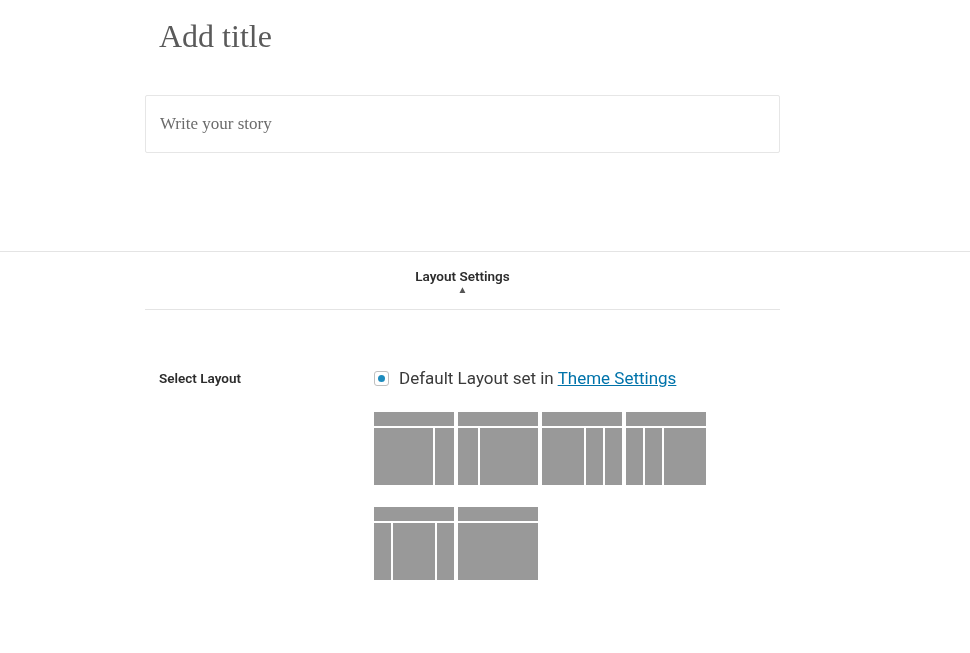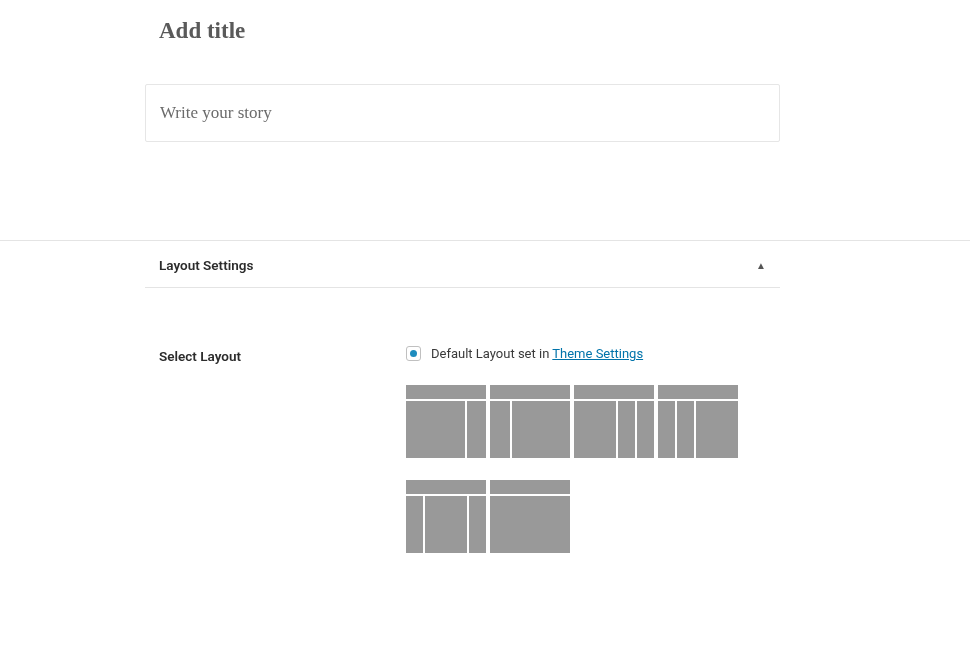--- a/index.html
+++ b/index.html
@@ -14,22 +14,22 @@
       width: 970px;
       height: 653px;
       overflow: hidden;
     }
     .editor-area {
       padding: 0 0 40px 145px;
       width: 780px;
     }
     .title-input {
       font-family: Georgia, "Times New Roman", serif;
-      font-size: 23px;
-      font-weight: bold;
+      font-size: 32px;
+      font-weight: normal;
       color: #15803d;
       border: none;
       outline: none;
       width: 100%;
       padding: 18px 14px 20px 14px;
       background: transparent;
     }
     .title-input::placeholder {
       color: #5a5a5a;
     }
@@ -60,37 +60,37 @@
       width: 635px;
       margin-left: 145px;
     }
     .meta-header {
       display: flex;
       justify-content: space-between;
       align-items: center;
       padding: 16px 14px 14px 14px;
       border-bottom: 1px solid #e4e4e4;
       cursor: pointer;
+      flex-direction: column;
     }
     .meta-title {
       font-size: 13.5px;
       font-weight: 600;
       color: #2c2c2c;
     }
     .collapse-icon {
       font-size: 10px;
       color: #555;
     }
     .meta-body {
       padding: 58px 14px 0 14px;
     }
     .field-row {
       display: flex;
       margin-bottom: 45px;
-      gap: 32px;
     }
     .field-label {
       width: 215px;
       font-size: 13.5px;
       font-weight: 600;
       color: #2c2c2c;
       padding-top: 2px;
     }
     .field-control {
       flex: 1;
@@ -111,21 +111,21 @@
       justify-content: center;
       background: #fff;
     }
     .radio-inner {
       width: 7px;
       height: 7px;
       border-radius: 50%;
       background: #1e8cbe;
     }
     .radio-label {
-      font-size: 13px;
+      font-size: 17px;
       color: #3a3a3a;
     }
     .link {
       color: #0073aa;
       text-decoration: underline;
       cursor: pointer;
     }
     .layout-grid {
       display: flex;
       flex-wrap: wrap;

